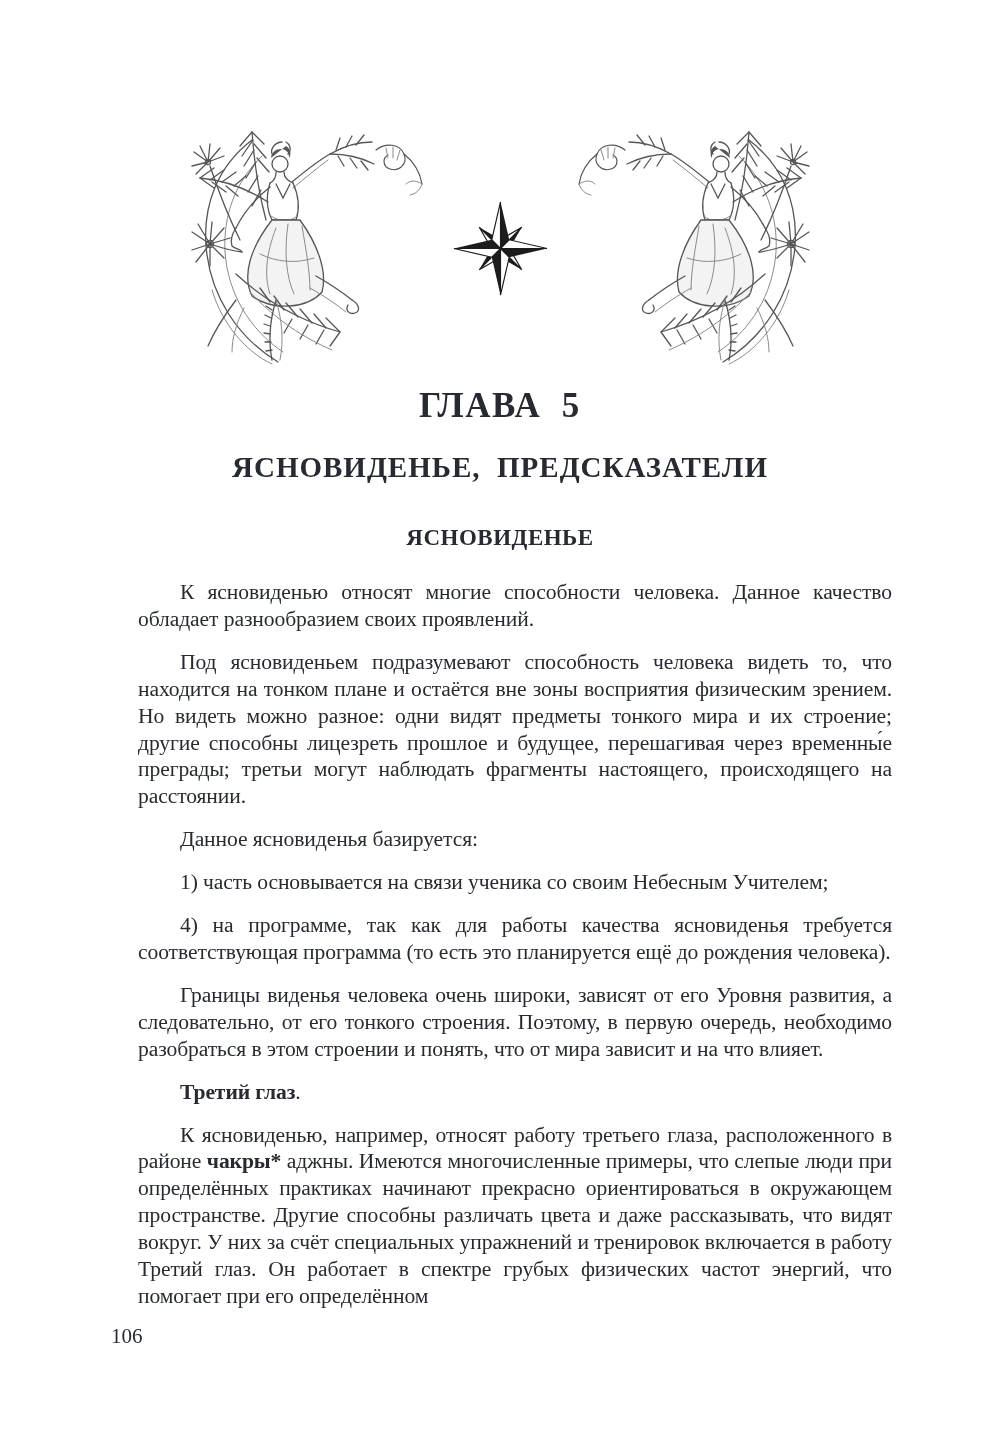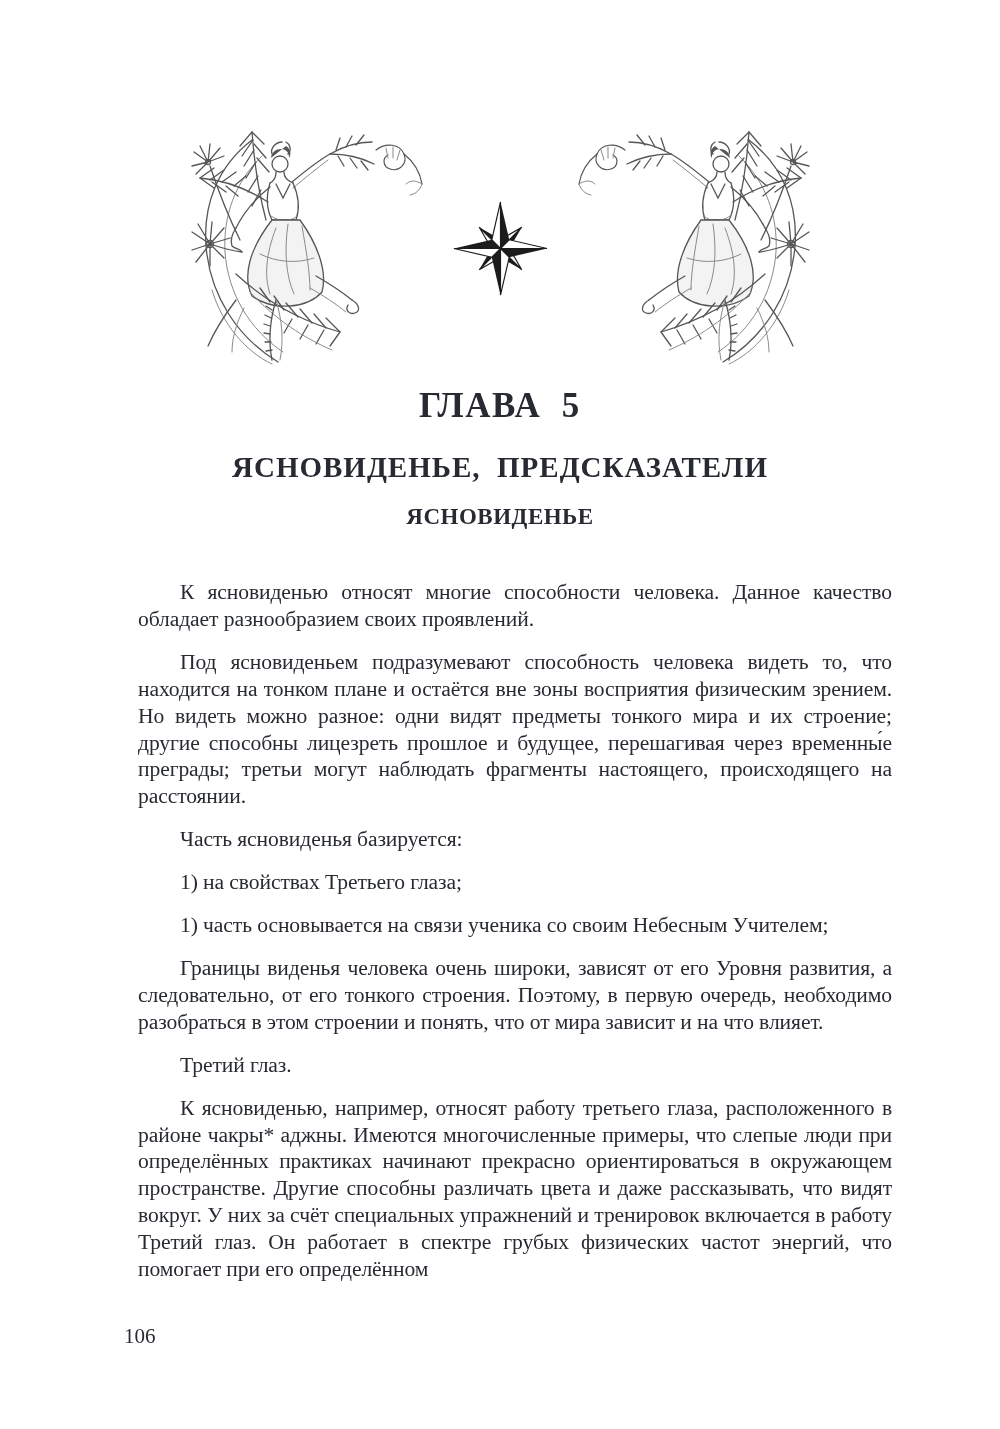--- a/index.html
+++ b/index.html
@@ -11,30 +11,30 @@
                 display:flex;justify-content:center;align-items:center;gap:26px;}
   .fairy{width:246px;height:242px;flex:0 0 auto;}
   .fairy.right{transform:scaleX(-1);}
   .star{width:97px;height:99px;flex:0 0 auto;margin-top:6px;}
 
   
   .h-chapter,.h-title,.h-sub{position:absolute;left:0;width:100%;text-align:center;
         font-weight:bold;white-space:pre-wrap;line-height:1;}
   .h-chapter{top:388px;font-size:35px;letter-spacing:1.5px;}
   .h-title{top:453px;font-size:29px;letter-spacing:1px;}
-  .h-sub{top:505px;font-size:23px;letter-spacing:0.5px;}
+  .h-sub{top:526px;font-size:23px;letter-spacing:0.5px;}
 
   
   .body-text{position:absolute;left:122px;top:563px;width:786px;
              font-size:21.6px;line-height:26.9px;text-align:justify;
              letter-spacing:-0.1px;}
   .body-text p{margin:16px;text-indent:42px;}
-  .b{font-weight:normal;}
+  .b{font-weight:bold;}
 
-  .page-num{position:absolute;left:124px;top:1326px;font-size:21px;line-height:1;}
+  .page-num{position:absolute;left:111px;top:1326px;font-size:21px;line-height:1;}
 
   svg{display:block;}
 </style>
 </head>
 <body>
 
 <div class="page">
 
   <svg width="0" height="0" aria-hidden="true">
     <defs>
@@ -151,23 +151,23 @@
     </svg>
   </div>
 
   <div class="h-chapter">ГЛАВА  5</div>
   <div class="h-title">ЯСНОВИДЕНЬЕ,  ПРЕДСКАЗАТЕЛИ</div>
   <div class="h-sub">ЯСНОВИДЕНЬЕ</div>
 
   <div class="body-text">
     <p>К ясновиденью относят многие способности человека. Данное качество обладает разнообразием своих проявлений.</p>
     <p>Под ясновиденьем подразумевают способность человека видеть то, что находится на тонком плане и остаётся вне зоны восприятия физическим зрением. Но видеть можно разное: одни видят предметы тонкого мира и их строение; другие способны лицезреть прошлое и будущее, перешагивая через временны́е преграды; третьи могут наблюдать фрагменты настоящего, происходящего на расстоянии.</p>
-    <p>Часть ясновиденья базируется:</p>
-    <p>1) на свойствах Третьего глаза;</p>
+    <p>Данное ясновиденья базируется:</p>
     <p>1) часть основывается на связи ученика со своим Небесным Учителем;</p>
+    <p>4) на программе, так как для работы качества ясновиденья требуется соответствующая программа (то есть это планируется ещё до рождения человека).</p>
     <p>Границы виденья человека очень широки, зависят от его Уровня развития, а следовательно, от его тонкого строения. Поэтому, в первую очередь, необходимо разобраться в этом строении и понять, что от мира зависит и на что влияет.</p>
     <p><span class="b">Третий глаз</span><span>.</span></p>
     <p><span>К ясновиденью, например, относят работу третьего глаза, расположенного в районе </span><span class="b">чакры*</span><span> аджны. Имеются многочисленные примеры, что слепые люди при определённых практиках начинают прекрасно ориентироваться в окружающем пространстве. Другие способны различать цвета и даже рассказывать, что видят вокруг. У них за счёт специальных упражнений и тренировок включается в работу Третий глаз. Он работает в спектре грубых физических частот энергий, что помогает при его определённом</span></p>
   </div>
 
   <div class="page-num">106</div>
 
 </div>
 
 </body></html>

